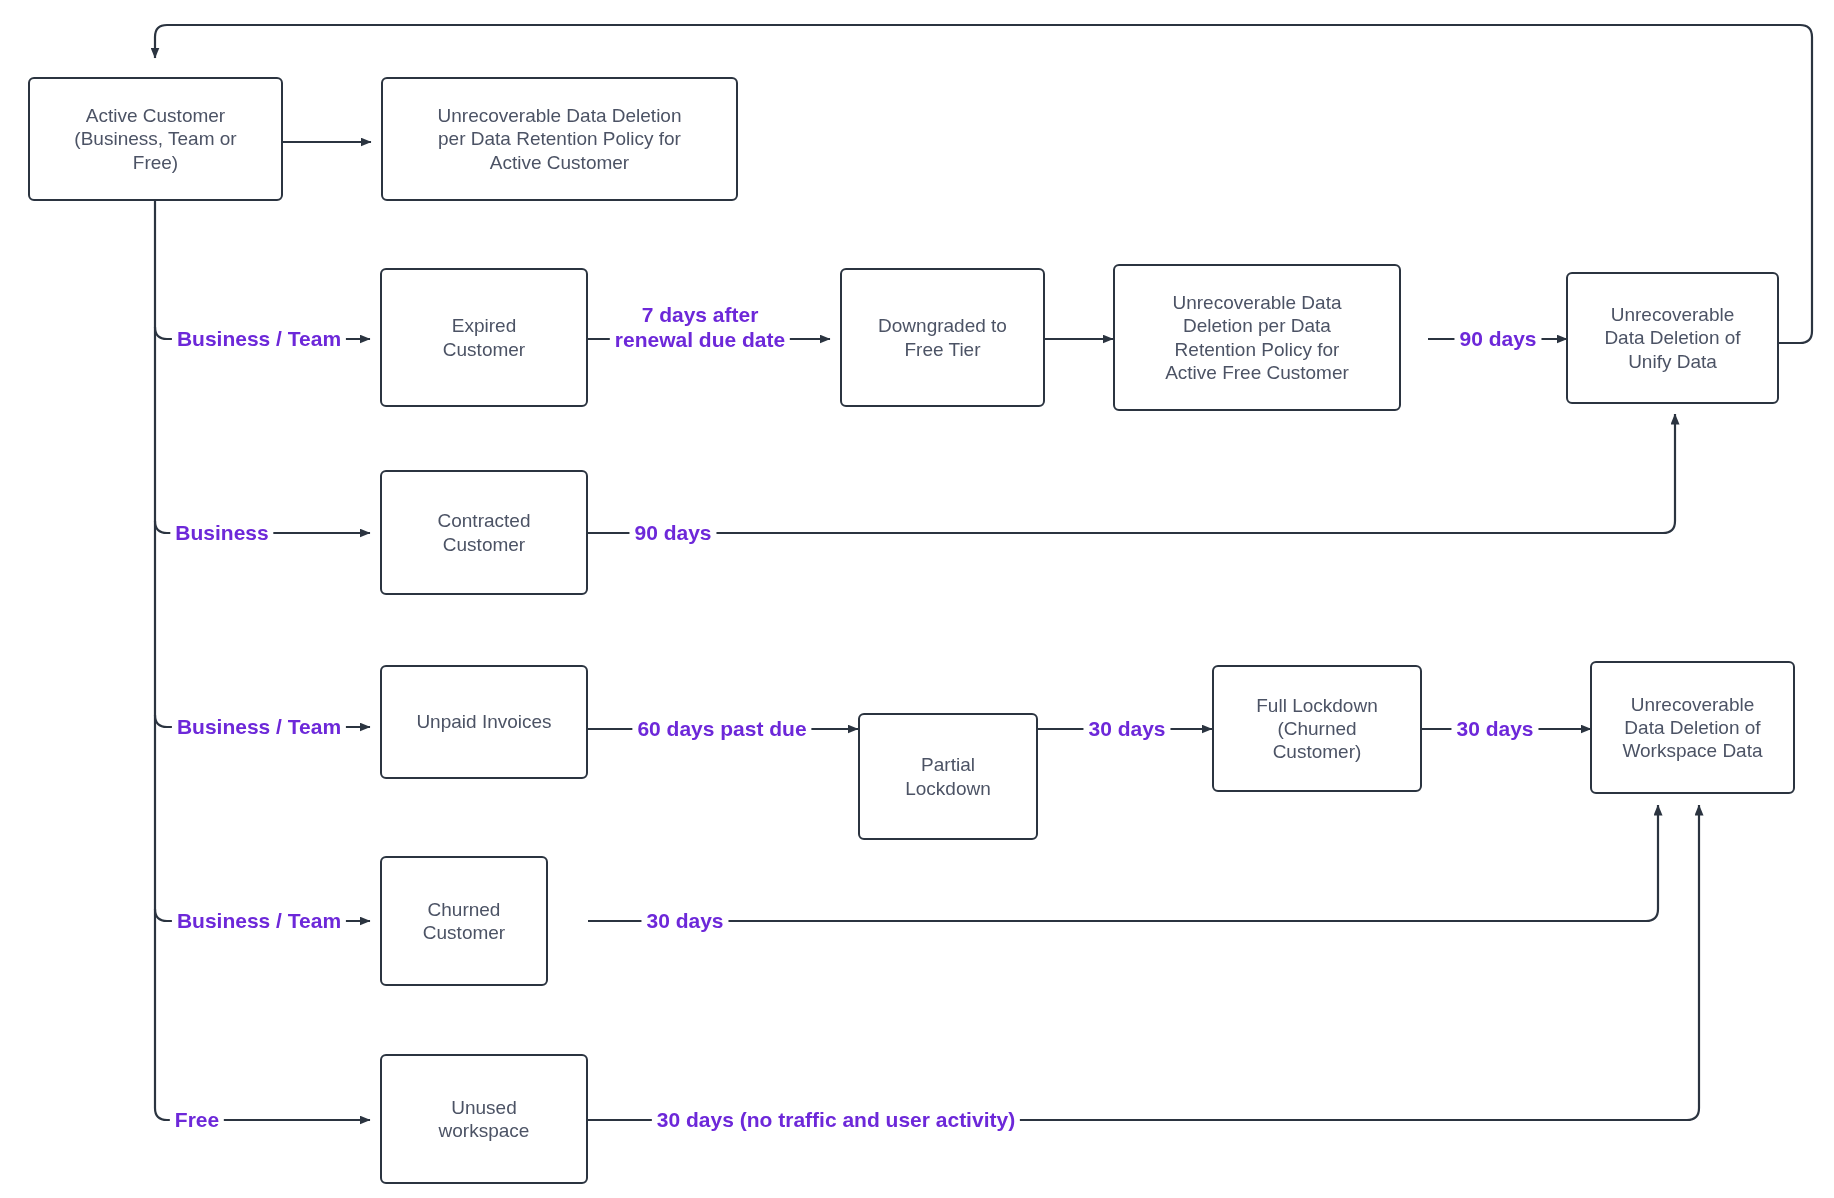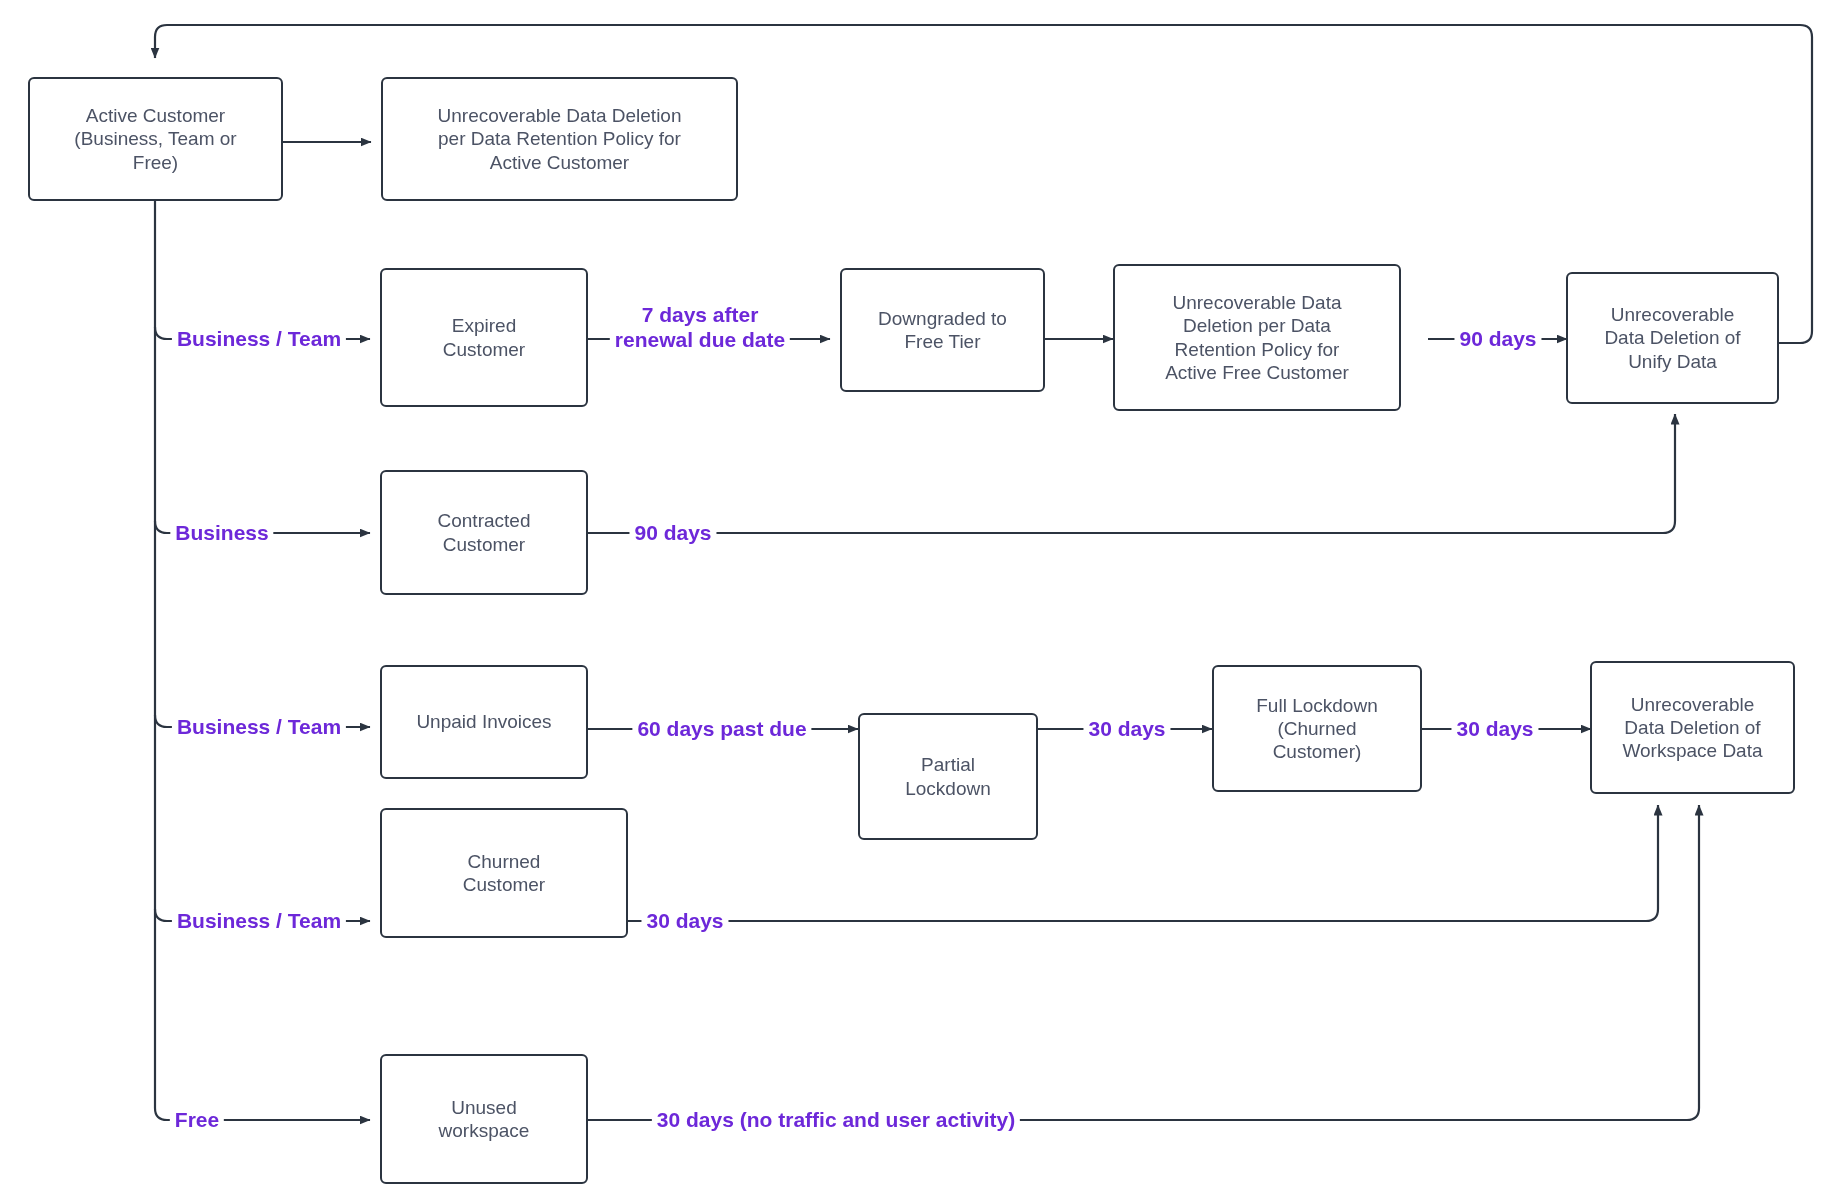--- a/index.html
+++ b/index.html
@@ -103,21 +103,21 @@
 (Business, Team or
 Free)</div>
 
   <div class="node" style="left:381px; top:77px; width:357px; height:124px;">Unrecoverable Data Deletion
 per Data Retention Policy for
 Active Customer</div>
 
   <div class="node" style="left:380px; top:268px; width:208px; height:139px;">Expired
 Customer</div>
 
-  <div class="node" style="left:840px; top:268px; width:205px; height:124px;">Downgraded to
+  <div class="node" style="left:840px; top:268px; width:205px; height:139px;">Downgraded to
 Free Tier</div>
 
   <div class="node" style="left:1113px; top:264px; width:288px; height:147px;">Unrecoverable Data
 Deletion per Data
 Retention Policy for
 Active Free Customer</div>
 
   <div class="node" style="left:1566px; top:272px; width:213px; height:132px;">Unrecoverable
 Data Deletion of
 Unify Data</div>
@@ -131,21 +131,21 @@
 Lockdown</div>
 
   <div class="node" style="left:1212px; top:665px; width:210px; height:127px;">Full Lockdown
 (Churned
 Customer)</div>
 
   <div class="node" style="left:1590px; top:661px; width:205px; height:133px;">Unrecoverable
 Data Deletion of
 Workspace Data</div>
 
-  <div class="node" style="left:380px; top:808px; width:248px; height:130px;">Churned
+  <div class="node" style="left:380px; top:856px; width:168px; height:130px;">Churned
 Customer</div>
 
   <div class="node" style="left:380px; top:1054px; width:208px; height:130px;">Unused
 workspace</div>
 
   <div class="edge-label" style="left:259px; top:339px;">Business / Team</div>
 
   <div class="edge-label" style="left:700px; top:327px;">7 days after
 renewal due date</div>
 

